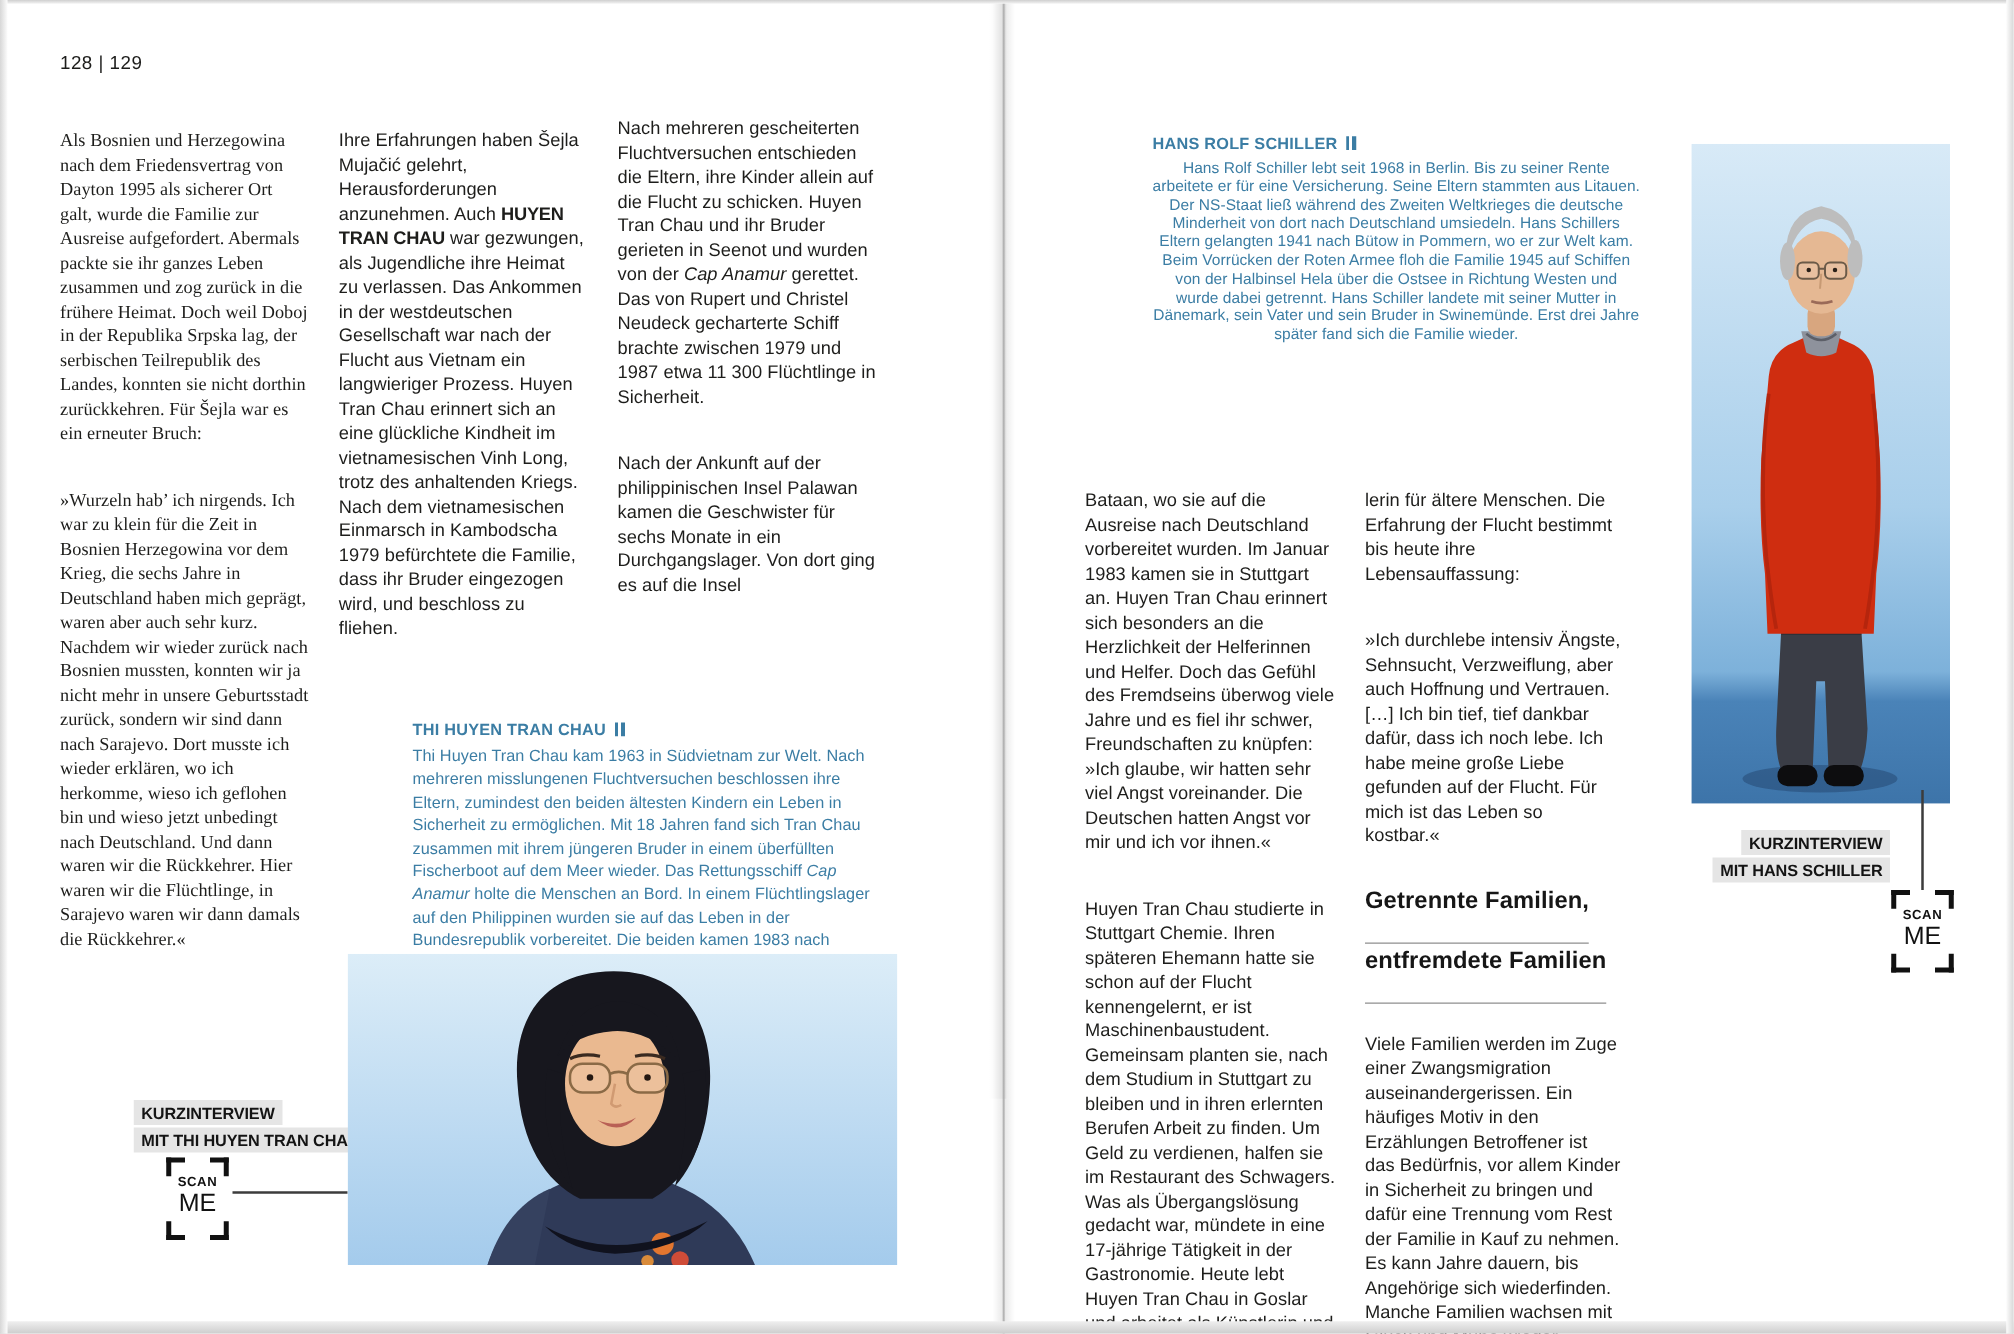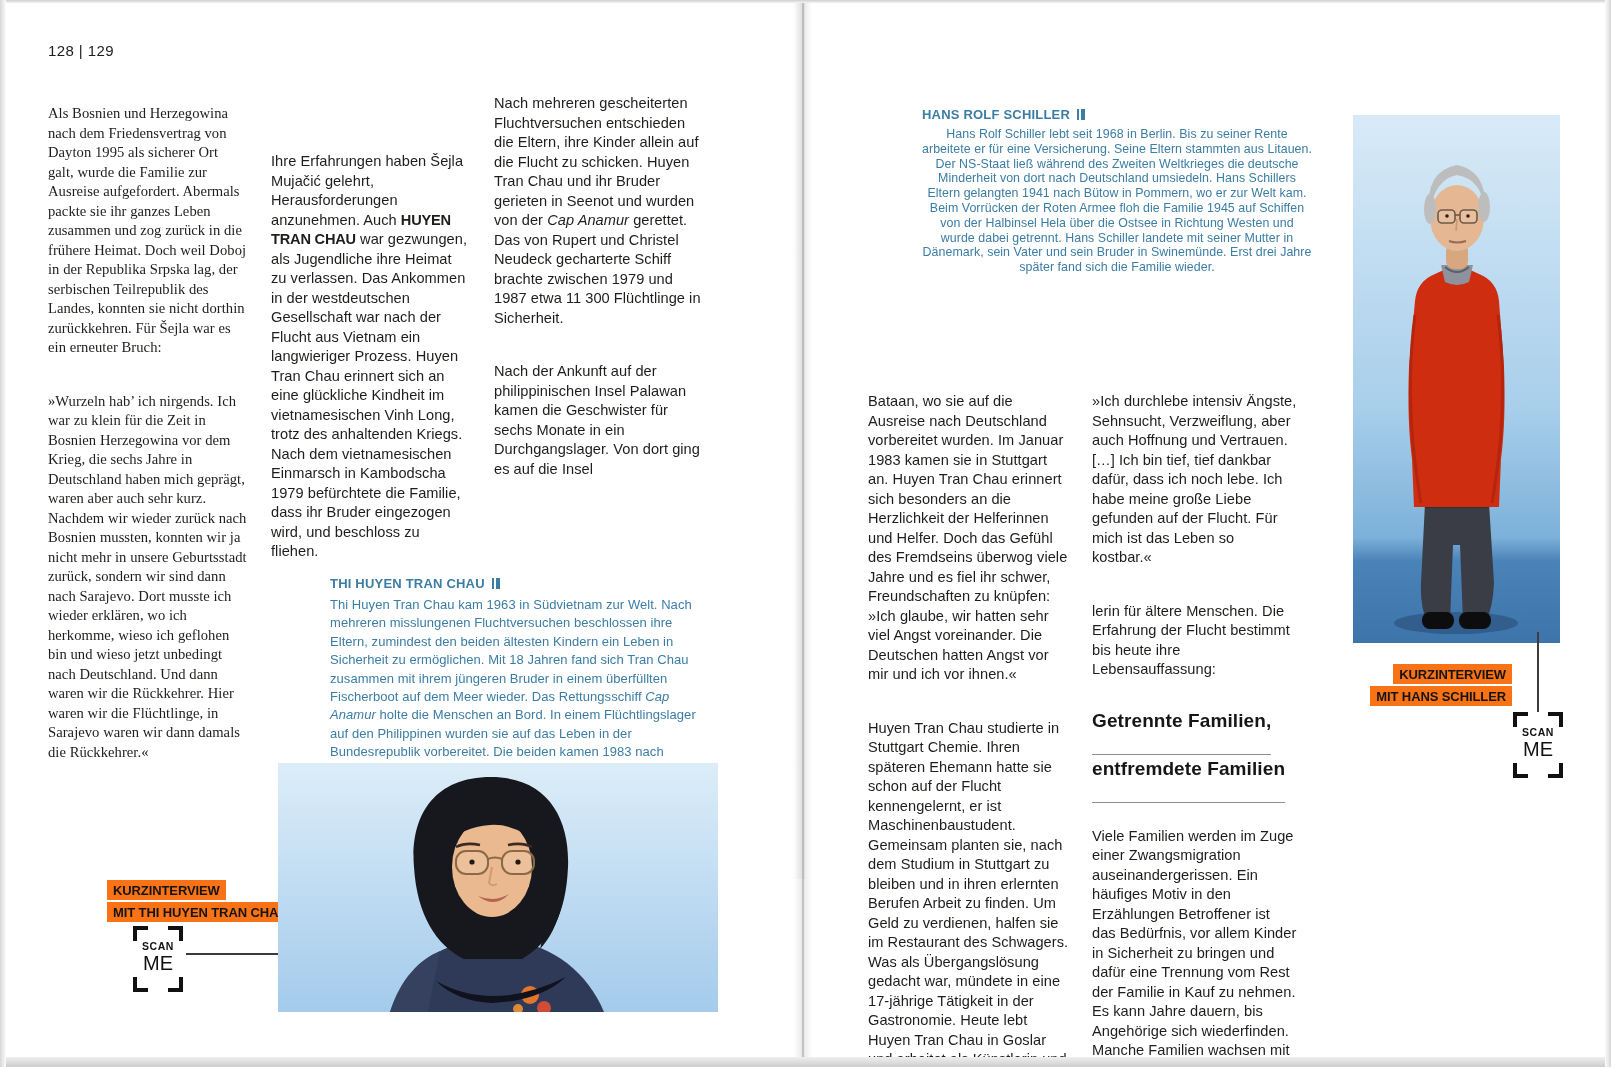--- a/index.html
+++ b/index.html
@@ -41,21 +41,21 @@
   .caption { position:absolute; color:#3b7da4; }
   .caption .caption-label { font-weight:700; font-size:13px; letter-spacing:0.2px; margin-bottom:5px; }
   .caption p { font-size:13px; line-height:18.4px; letter-spacing:0.05px; hyphens:auto; -webkit-hyphens:auto; }
   .caption-left  { }
   .caption-right p { text-align:center; font-size:12.4px; line-height:14.8px; }
   .caption-right .caption-label { text-align:left; }
   .flag-icon { display:inline-block; width:8px; height:11px; margin-left:7px; vertical-align:-1px;
                background:linear-gradient(to right, #3b7da4 0 2.5px, rgba(0,0,0,0) 2.5px 4.5px, #3b7da4 4.5px 100%); }
 
   .interview { position:absolute; font-size:13px; font-weight:700; letter-spacing:-0.1px; color:#141414; }
-  .interview .hl { display:table; background:#f97316; padding:3px 6px 2px 6px; margin-bottom:2px; white-space:nowrap; }
+  .interview .hl { display:table; background:#e5e5e5; padding:3px 6px 2px 6px; margin-bottom:2px; white-space:nowrap; }
   .interview-right .hl { margin-left:auto; }
 
   
   .scanme { position:absolute; width:50px; height:66px; }
   .scanme .corner { position:absolute; width:15px; height:15px; border:0 solid #111; }
   .scanme .tl { left:0; top:0; border-top-width:4px; border-left-width:4px; }
   .scanme .tr { right:0; top:0; border-top-width:4px; border-right-width:4px; }
   .scanme .bl { left:0; bottom:0; border-bottom-width:4px; border-left-width:4px; }
   .scanme .br { right:0; bottom:0; border-bottom-width:4px; border-right-width:4px; }
   .scanme .scan-small { display:block; text-align:center; font-size:10.5px; font-weight:700;
@@ -79,21 +79,21 @@
 
   <div class="page page-left">
 
     <div class="pageno">128 | 129</div>
 
     <div class="body" style="left:42px; top:104px; width:199px;font-family:Liberation Serif, serif;">
       <p>Als Bosnien und Herzegowina nach dem Friedensvertrag von Dayton 1995 als sicherer Ort galt, wurde die Familie zur Ausreise aufgefordert. Abermals packte sie ihr ganzes Leben zusammen und zog zurück in die frühere Heimat. Doch weil Doboj in der Republika Srpska lag, der serbischen Teilrepublik des Landes, konnten sie nicht dorthin zurückkehren. Für Šejla war es ein erneuter Bruch:</p>
       <p>»Wurzeln hab’ ich nirgends. Ich war zu klein für die Zeit in Bosnien Herzegowina vor dem Krieg, die sechs Jahre in Deutschland haben mich geprägt, waren aber auch sehr kurz. Nachdem wir wieder zurück nach Bosnien mussten, konnten wir ja nicht mehr in unsere Geburtsstadt zurück, sondern wir sind dann nach Sarajevo. Dort musste ich wieder erklären, wo ich herkomme, wieso ich geflohen bin und wieso jetzt unbedingt nach Deutschland. Und dann waren wir die Rückkehrer. Hier waren wir die Flüchtlinge, in Sarajevo waren wir dann damals die Rückkehrer.«</p>
     </div>
 
-    <div class="body" style="left:265px; top:104px; width:199px;margin-top:48px;">
+    <div class="body" style="left:265px; top:104px; width:199px;">
       <p><span>Ihre Erfahrungen haben Šejla Mujačić gelehrt, Herausforderungen anzunehmen. Auch </span><span class="name-caps">HUYEN TRAN CHAU</span><span> war gezwungen, als Jugendliche ihre Heimat zu verlassen. Das Ankommen in der westdeutschen Gesellschaft war nach der Flucht aus Vietnam ein langwieriger Prozess. Huyen Tran Chau erinnert sich an eine glückliche Kindheit im vietnamesischen Vinh Long, trotz des anhaltenden Kriegs. Nach dem vietnamesischen Einmarsch in Kambodscha 1979 befürchtete die Familie, dass ihr Bruder eingezogen wird, und beschloss zu fliehen.</span></p>
     </div>
 
     <div class="body" style="left:488px; top:94px; width:212px;">
       <p><span>Nach mehreren gescheiterten Fluchtversuchen entschieden die Eltern, ihre Kinder allein auf die Flucht zu schicken. Huyen Tran Chau und ihr Bruder gerieten in Seenot und wurden von der </span><i>Cap Anamur</i><span> gerettet. Das von Rupert und Christel Neudeck gecharterte Schiff brachte zwischen 1979 und 1987 etwa 11 300 Flüchtlinge in Sicherheit.</span></p>
       <p>Nach der Ankunft auf der philippinischen Insel Palawan kamen die Geschwister für sechs Monate in ein Durchgangslager. Von dort ging es auf die Insel</p>
     </div>
 
     <div class="caption caption-left" style="left:324px; top:576px; width:380px;">
       <div class="caption-label"><span>THI HUYEN TRAN CHAU</span><span class="flag-icon"></span></div>
@@ -156,22 +156,22 @@
       <div class="caption-label"><span>HANS ROLF SCHILLER</span><span class="flag-icon"></span></div>
       <p>Hans Rolf Schiller lebt seit 1968 in Berlin. Bis zu seiner Rente arbeitete er für eine Versicherung. Seine Eltern stammten aus Litauen. Der NS-Staat ließ während des Zweiten Weltkrieges die deutsche Minderheit von dort nach Deutschland umsiedeln. Hans Schillers Eltern gelangten 1941 nach Bütow in Pommern, wo er zur Welt kam. Beim Vorrücken der Roten Armee floh die Familie 1945 auf Schiffen von der Halbinsel Hela über die Ostsee in Richtung Westen und wurde dabei getrennt. Hans Schiller landete mit seiner Mutter in Dänemark, sein Vater und sein Bruder in Swinemünde. Erst drei Jahre später fand sich die Familie wieder.</p>
     </div>
 
     <div class="body" style="left:56px; top:392px; width:202px;">
       <p>Bataan, wo sie auf die Ausreise nach Deutschland vorbereitet wurden. Im Januar 1983 kamen sie in Stuttgart an. Huyen Tran Chau erinnert sich besonders an die Herzlichkeit der Helferinnen und Helfer. Doch das Gefühl des Fremdseins überwog viele Jahre und es fiel ihr schwer, Freundschaften zu knüpfen: »Ich glaube, wir hatten sehr viel Angst voreinander. Die Deutschen hatten Angst vor mir und ich vor ihnen.«</p>
       <p>Huyen Tran Chau studierte in Stuttgart Chemie. Ihren späteren Ehemann hatte sie schon auf der Flucht kennengelernt, er ist Maschinenbaustudent. Gemeinsam planten sie, nach dem Studium in Stuttgart zu bleiben und in ihren erlernten Berufen Arbeit zu finden. Um Geld zu verdienen, halfen sie im Restaurant des Schwagers. Was als Übergangslösung gedacht war, mündete in eine 17-jährige Tätigkeit in der Gastronomie. Heute lebt Huyen Tran Chau in Goslar und arbeitet als Künstlerin und Kunstvermitt-</p>
     </div>
 
     <div class="body" style="left:280px; top:392px; width:205px;">
+      <p>lerin für ältere Menschen. Die Erfahrung der Flucht bestimmt bis heute ihre Lebensauffassung:</p>
       <p>»Ich durchlebe intensiv Ängste, Sehnsucht, Verzweiflung, aber auch Hoffnung und Vertrauen. […] Ich bin tief, tief dankbar dafür, dass ich noch lebe. Ich habe meine große Liebe gefunden auf der Flucht. Für mich ist das Leben so kostbar.«</p>
-      <p>lerin für ältere Menschen. Die Erfahrung der Flucht bestimmt bis heute ihre Lebensauffassung:</p>
       <h2 class="sec-heading">
         <span class="u">Getrennte Familien,</span><br>
         <span class="u">entfremdete Familien</span>
       </h2>
       <p style="margin-top:0;">Viele Familien werden im Zuge einer Zwangsmigration auseinandergerissen. Ein häufiges Motiv in den Erzählungen Betroffener ist das Bedürfnis, vor allem Kinder in Sicherheit zu bringen und dafür eine Trennung vom Rest der Familie in Kauf zu nehmen. Es kann Jahre dauern, bis Angehörige sich wiederfinden. Manche Familien wachsen mit Glück und Mühe wieder zusammen, andere bleiben dauerhaft zerrissen.</p>
     </div>
 
     <div class="photo" style="left:541px; top:115px; width:207px; height:528px;">
       <svg viewBox="0 0 207 528" preserveAspectRatio="none">
         <defs>

